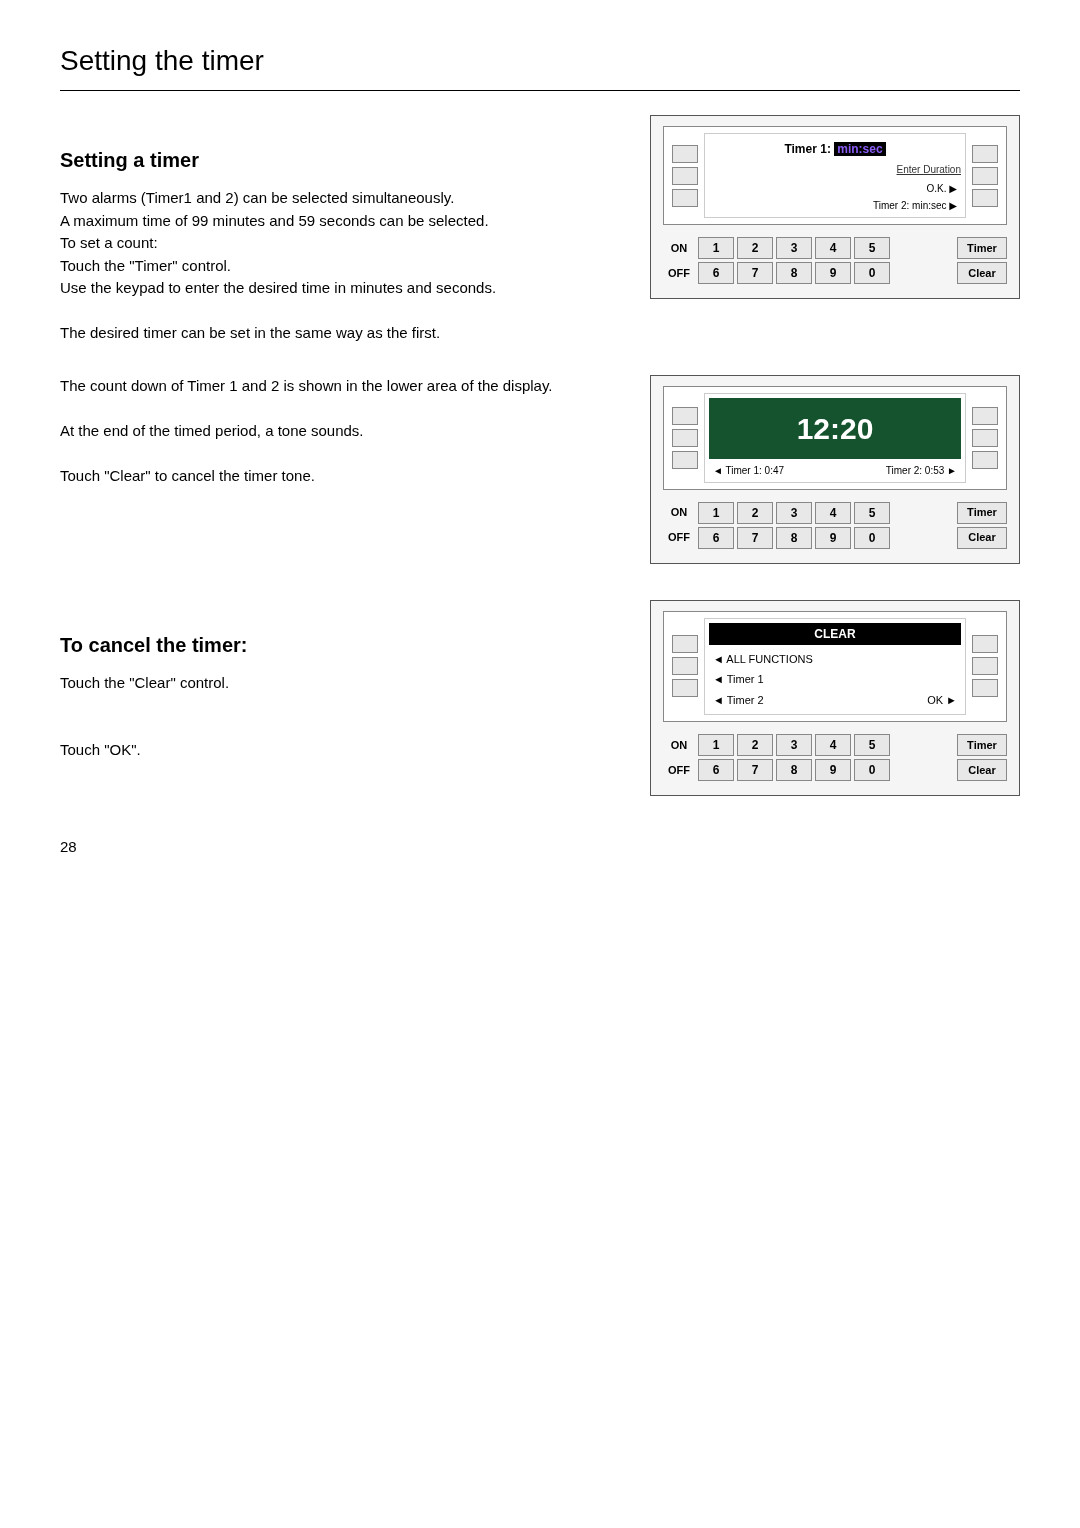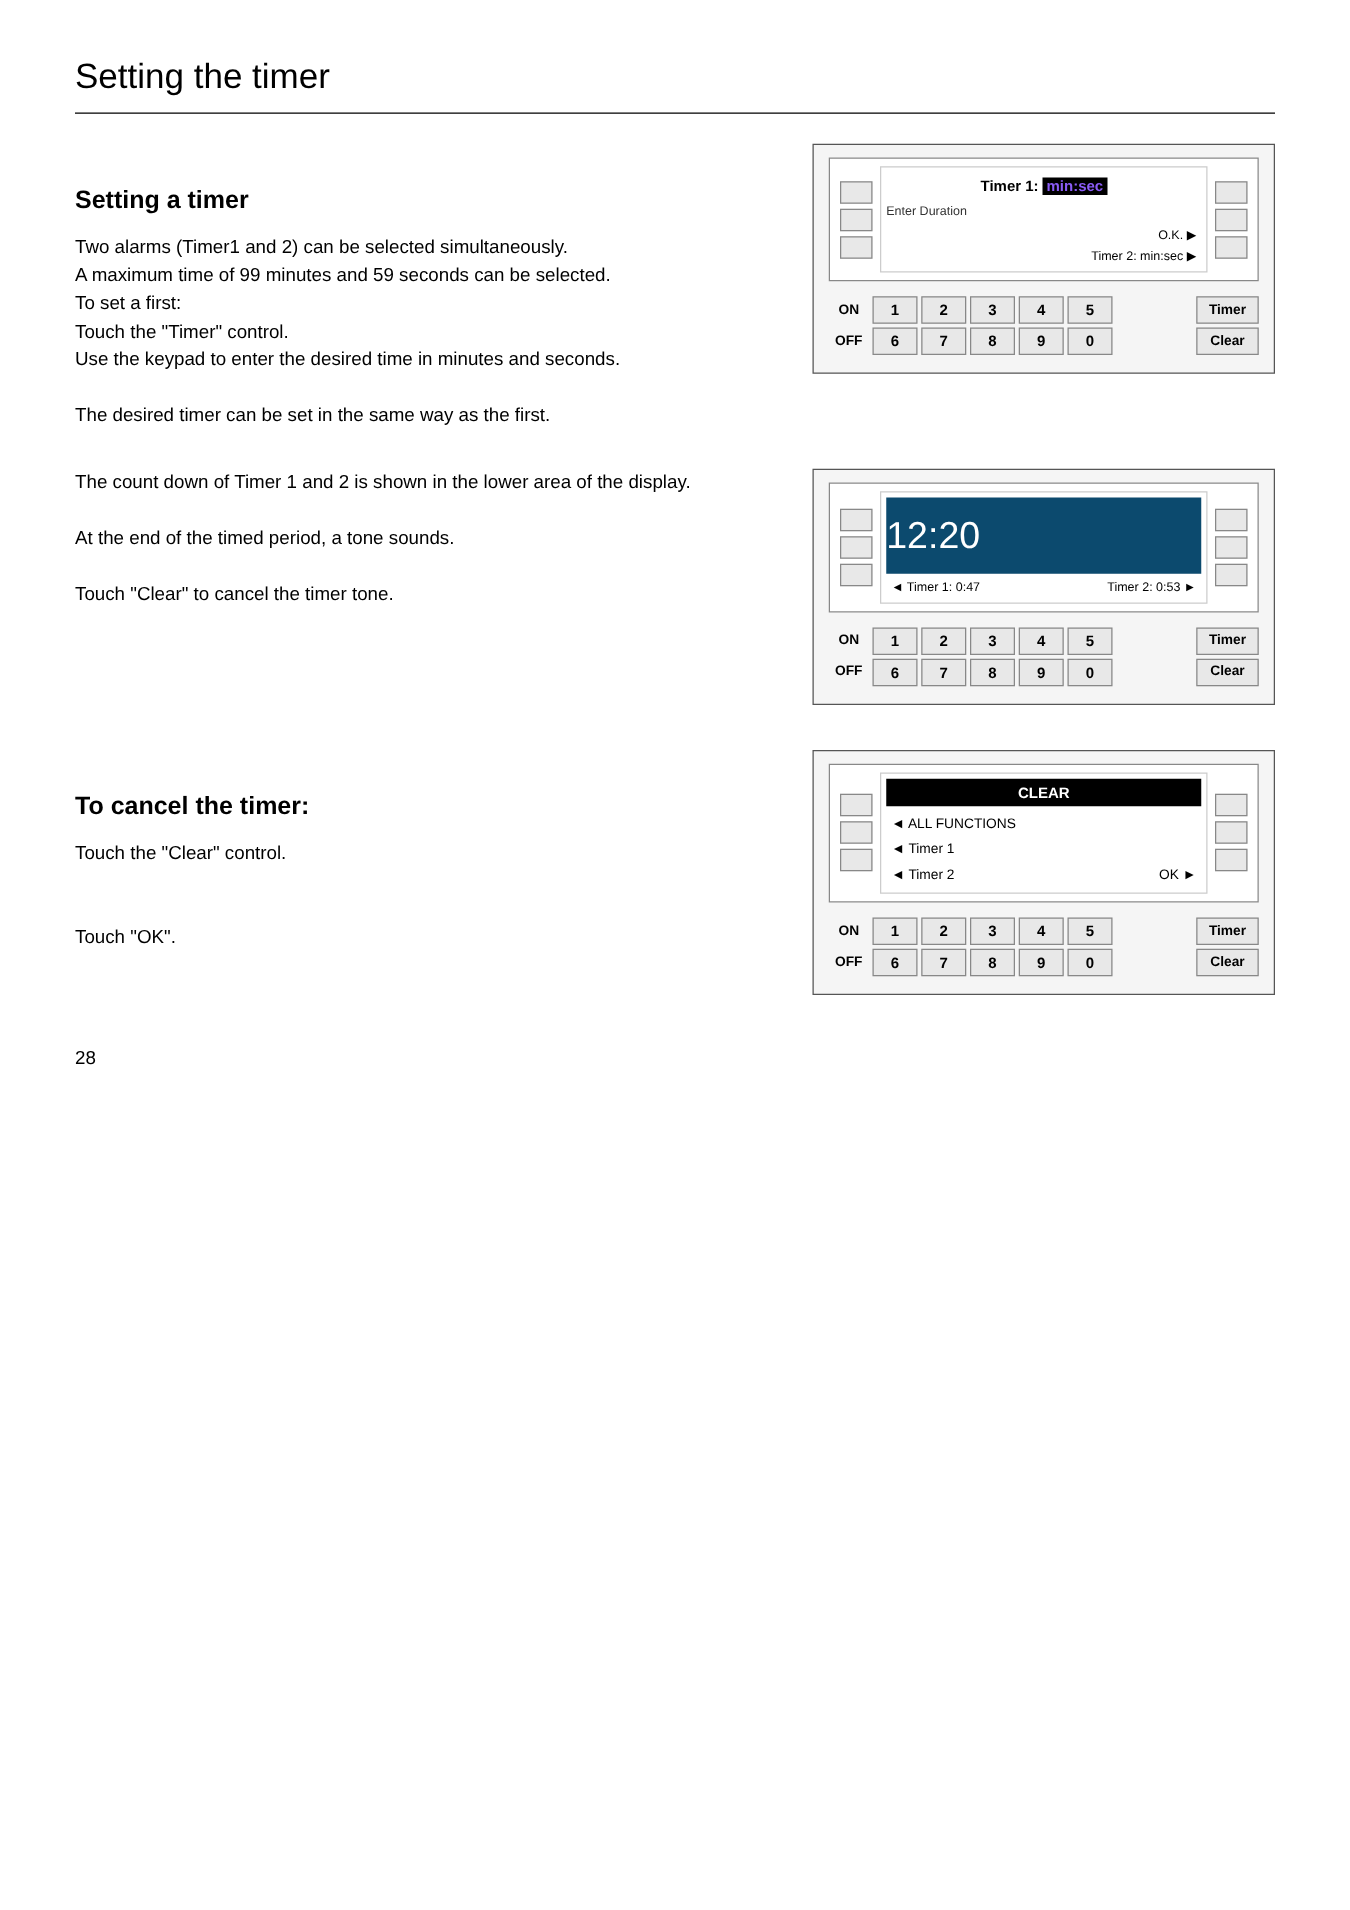--- a/index.html
+++ b/index.html
@@ -94,24 +94,25 @@
       padding: 2px 4px;
     }
 
     .screen1-header .highlighted {
       background: #000;
       color: #8b5cf6;
       padding: 0 3px;
     }
 
     .screen1-sub {
-      text-align: left;
+      text-align: right;
       font-size: 10px;
       color: #333;
       margin-top: 2px;
+      text-decoration: underline;
     }
 
     .screen1-ok {
       text-align: right;
       font-size: 10px;
       margin-top: 4px;
       padding-right: 4px;
     }
 
     .screen1-timer2 {
@@ -120,24 +121,25 @@
       margin-top: 2px;
       padding-right: 4px;
     }
 
     
     .screen2-content {
       width: 100%;
     }
 
     .screen2-big-time {
-      background: #0c4a6e;
+      background: #14532d;
       color: #fff;
+      text-align: center;
       font-size: 30px;
-      font-weight: normal;
+      font-weight: bold;
       padding: 8px 0;
       margin-bottom: 4px;
     }
 
     .screen2-timers-row {
       display: flex;
       justify-content: space-between;
       font-size: 10px;
       padding: 0 4px;
     }
@@ -240,21 +242,21 @@
 </head>
 <body>
 
 <h1 class="page-title">Setting the timer</h1>
 
 <div class="section-with-diagram" style="margin-top:24px;">
   <div class="section-text">
     <h2 class="section-title">Setting a timer</h2>
     <p>Two alarms (Timer1 and 2) can be selected simultaneously.</p>
     <p>A maximum time of 99 minutes and 59 seconds can be selected.</p>
-    <p>To set a first:</p>
+    <p>To set a count:</p>
     <p class="indented">Touch the "Timer" control.</p>
     <p class="indented">Use the keypad to enter the desired time in minutes and seconds.</p>
     <br>
     <p>The desired timer can be set in the same way as the first.</p>
   </div>
   <div class="section-diagram">
 
     <div class="appliance-panel">
       <div class="panel-display">
         <div class="side-buttons-left">

